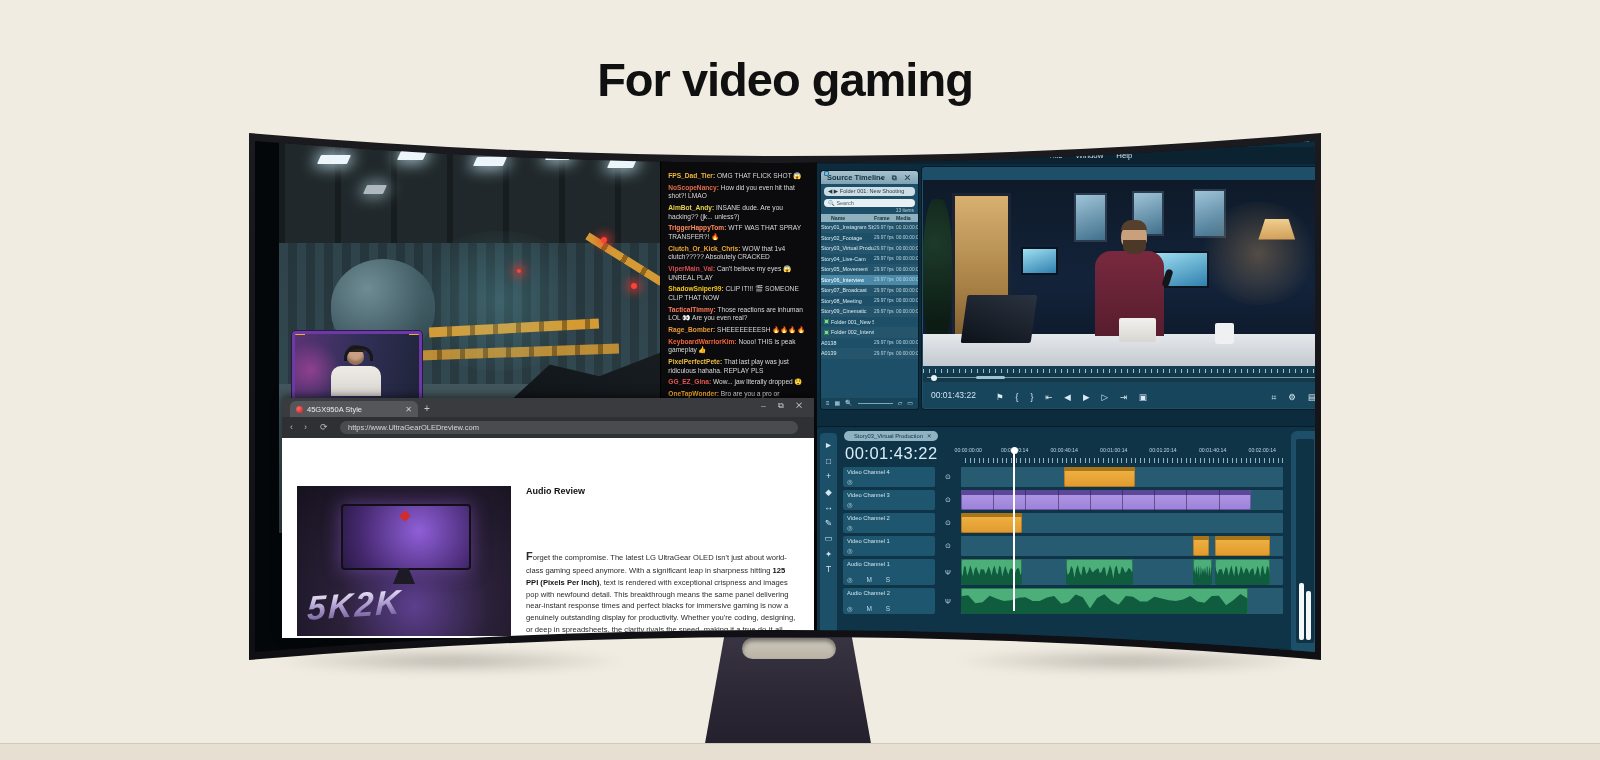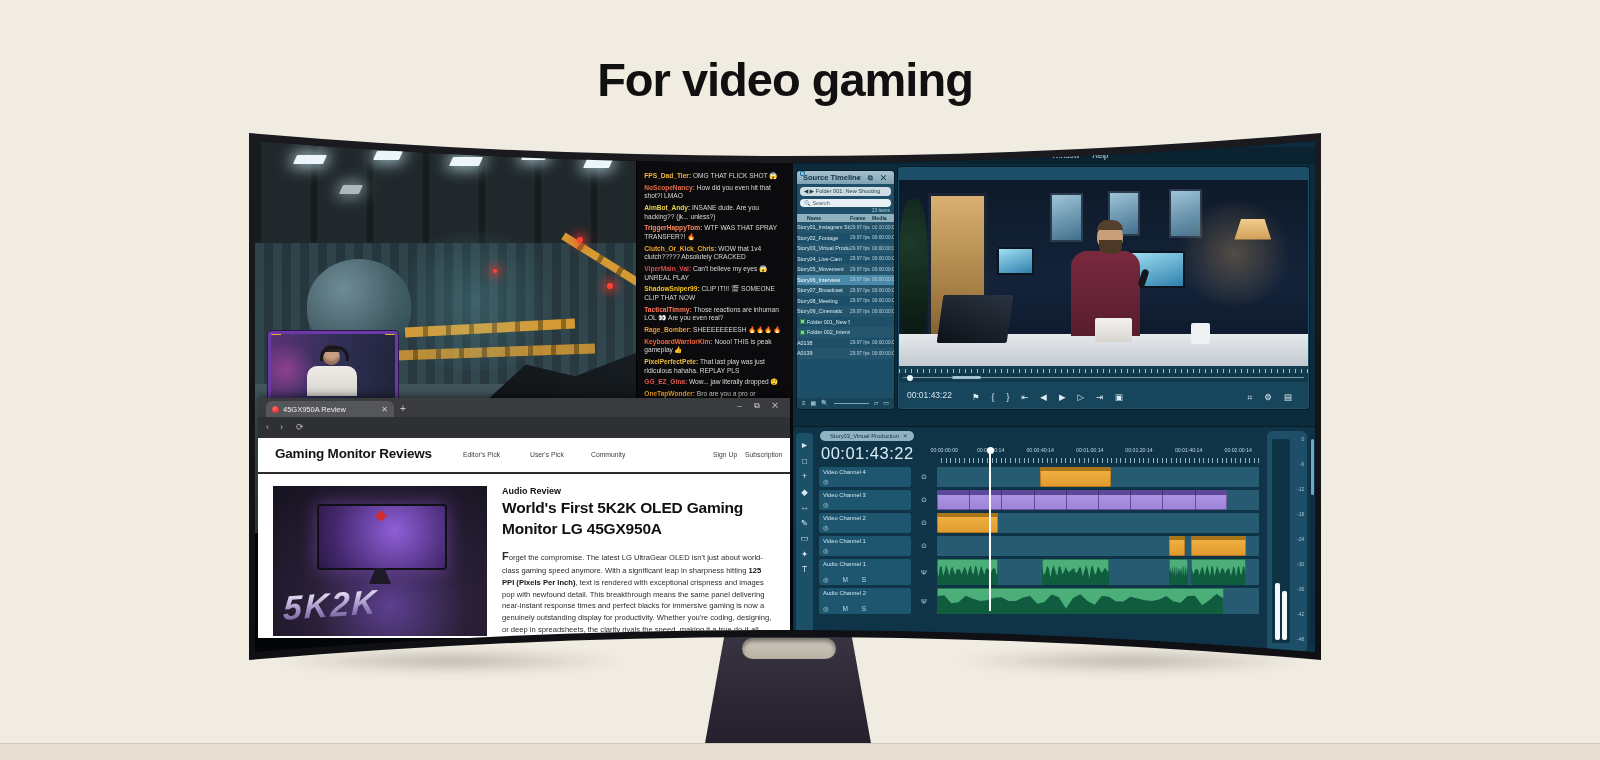--- a/index.html
+++ b/index.html
@@ -1,18 +1,18 @@
 <!DOCTYPE html>
 <html><head>
 <meta charset="utf-8">
 <style>
   html,body{margin:0;padding:0;}
   body{width:1600px;height:760px;position:relative;overflow:hidden;
        background:#f1ece1;font-family:"Liberation Sans",sans-serif;}
-  .abs{position:absolute;}
+  .abs{position:absolute;margin-left:24px;}
 
   
   #page-title{position:absolute;top:52px;left:0;width:1570px;text-align:center;
     font-size:47px;font-weight:600;color:#101010;letter-spacing:-1px;}
   #floor{position:absolute;left:0;bottom:0;width:1600px;height:16px;background:#e7e0d2;
     border-top:1px solid rgba(0,0,0,.10);}
   .mon-shadow{position:absolute;height:26px;border-radius:50%;
     background:radial-gradient(ellipse at center,rgba(0,0,0,.22),rgba(0,0,0,0) 70%);filter:blur(4px);}
 
   
@@ -308,48 +308,40 @@
             <div class="msg"><b style="color: rgb(255, 138, 92);">TriggerHappyTom: </b><span>WTF WAS THAT SPRAY TRANSFER?! 🔥</span></div>
           </div>
       <div id="chat-input">Send a message</div>
     </div>
   </div>
 
   <div id="browser" class="abs">
     <div id="tabbar">
       <div id="tab">
         <span class="favicon"></span>
-        <span id="tab-label">45GX950A Review</span>
+        <span id="tab-label">45GX950A Style</span>
         <span class="tab-x">✕</span>
       </div>
       <span id="newtab">+</span>
       <span id="win-ctl">– ⧉ ✕</span>
     </div>
     <div id="urlbar">
       <span class="nav-glyph" style="position:absolute;left:8px;top:5px;">‹</span>
       <span class="nav-glyph" style="position:absolute;left:22px;top:5px;">›</span>
       <span class="nav-glyph" style="position:absolute;left:38px;top:5px;">⟳</span>
-    </div>
-    <div id="site-head">
-      <div id="site-title">Gaming Monitor Reviews</div>
-      <span class="site-nav" style="left:205px;">Editor's Pick</span>
-      <span class="site-nav" style="left:272px;">User's Pick</span>
-      <span class="site-nav" style="left:333px;">Community</span>
-      <span class="site-nav" style="left:455px;">Sign Up</span>
-      <span class="site-nav" style="left:487px;">Subscription</span>
+      <div id="url-pill">https://www.UltraGearOLEDreview.com</div>
     </div>
     <div id="prod">
       <div id="prod-mon">
         <div id="prod-logo"></div>
       </div>
       <div id="prod-stand"></div>
       <div id="prod-badge">5K2K</div>
     </div>
     <div id="kicker">Audio Review</div>
-    <div id="headline">World's First 5K2K OLED Gaming Monitor LG 45GX950A</div>
     <div id="body-copy"><span class="lead">F</span><span>orget the compromise. The latest LG UltraGear OLED isn't just about world-class gaming speed anymore. With a significant leap in sharpness hitting </span><b>125 PPI (Pixels Per Inch)</b><span>, text is rendered with exceptional crispness and images pop with newfound detail. This breakthrough means the same panel delivering near-instant response times and perfect blacks for immersive gaming is now a genuinely outstanding display for productivity. Whether you're coding, designing, or deep in spreadsheets, the clarity rivals the speed, making it a true do-it-all monitor.</span></div>
   </div>
 
   <div id="editor" class="abs">
     <div id="ed-ctl"><span>–</span><span>⧉</span><span class="x">✕</span></div>
     <div id="menubar">
       <span id="app-dot"></span>
     <span class="menu-item">File</span>
           <span class="menu-item">Edit</span>
           <span class="menu-item">Project</span>

